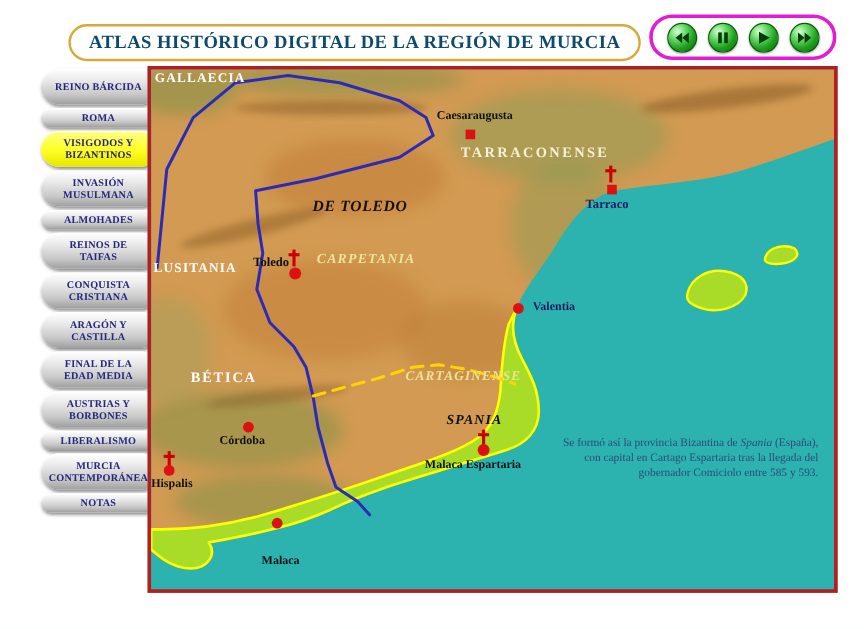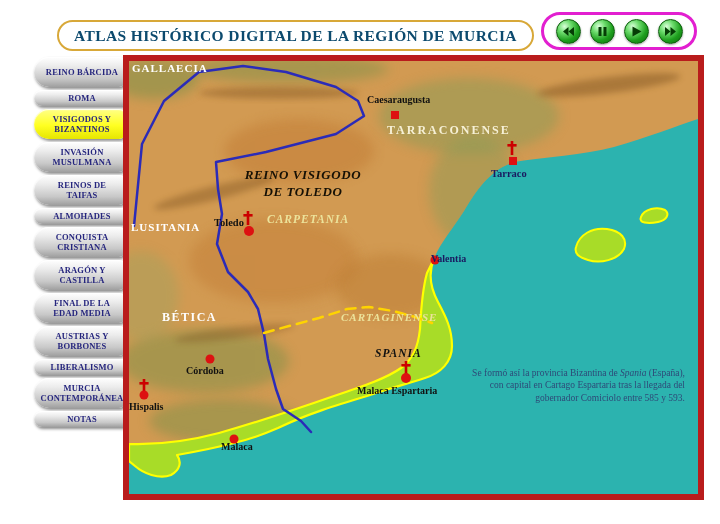--- a/index.html
+++ b/index.html
@@ -28,21 +28,21 @@
     border-radius:15px 7px 7px 15px;
     background:linear-gradient(180deg,#ffffff 0%,#ececec 30%,#c8c8c8 72%,#9f9f9f 100%);
     box-shadow:1px 2px 3px rgba(0,0,0,.45), inset 0 1px 1px #ffffff;
     color:#26267e;font-weight:bold;font-size:8.5px;line-height:1.2;letter-spacing:.2px;}
   .sbtn.h2{height:30px}
   .sbtn.h1{height:16px}
   .sbtn.active{background:linear-gradient(180deg,#ffff88 0%,#ffff22 55%,#e6e600 100%);color:#26267e;}
 
   
   .map{position:absolute;left:123px;top:55px;width:569px;height:433px;
-    border:6px solid #b91c1c;background:#2cb3af;box-sizing:content-box;}
+    border:3px solid #b91c1c;background:#2cb3af;box-sizing:content-box;}
   .map svg{position:absolute;left:0;top:0;}
   .lbl{position:absolute;font-weight:bold;white-space:nowrap;}
   .lbl.white{color:#ffffff;}
   .lbl.khaki{color:#ece39b;font-style:italic;}
   .lbl.navy{color:#1a1a60;}
   .lbl.black{color:#111111;}
   .kingdom{position:absolute;left:112px;top:106px;width:124px;text-align:center;
     color:#151005;font-weight:bold;font-style:italic;font-size:13px;line-height:1.3;letter-spacing:.6px;}
   .note{position:absolute;left:330px;top:306px;width:226px;text-align:right;
     color:#2e4a78;font-size:9.5px;line-height:1.3;font-weight:normal;}
@@ -79,22 +79,22 @@
         <polygon points="6.5,1 12,5.5 6.5,10" fill="#063d06"></polygon>
       </svg>
     </button>
   </div>
 
   <nav class="sidebar">
     <div class="sbtn h2">REINO BÁRCIDA</div>
     <div class="sbtn h1">ROMA</div>
     <div class="sbtn h2 active">VISIGODOS Y BIZANTINOS</div>
     <div class="sbtn h2">INVASIÓN MUSULMANA</div>
+    <div class="sbtn h1">ALMOHADES</div>
     <div class="sbtn h2">REINOS DE TAIFAS</div>
-    <div class="sbtn h1">ALMOHADES</div>
     <div class="sbtn h2">CONQUISTA CRISTIANA</div>
     <div class="sbtn h2">ARAGÓN Y CASTILLA</div>
     <div class="sbtn h2">FINAL DE LA EDAD MEDIA</div>
     <div class="sbtn h2">AUSTRIAS Y BORBONES</div>
     <div class="sbtn h1">LIBERALISMO</div>
     <div class="sbtn h2">MURCIA CONTEMPORÁNEA</div>
     <div class="sbtn h1">NOTAS</div>
   </nav>
 
   <div class="map">
@@ -177,29 +177,28 @@
 
     <div class="lbl white" style="left:3px;top:1px;font-size:11px;letter-spacing:1px;">GALLAECIA</div>
     <div class="lbl white" style="left:258px;top:62px;font-size:12px;letter-spacing:2px;color:#f6f0d6;">TARRACONENSE</div>
     <div class="lbl white" style="left:2px;top:160px;font-size:11px;letter-spacing:1px;">LUSITANIA</div>
     <div class="lbl khaki" style="left:138px;top:152px;font-size:11.5px;letter-spacing:1px;">CARPETANIA</div>
     <div class="lbl white" style="left:33px;top:249px;font-size:12px;letter-spacing:1.5px;">BÉTICA</div>
     <div class="lbl khaki" style="left:212px;top:250px;font-size:11px;letter-spacing:1px;">CARTAGINENSE</div>
     <div class="lbl black" style="left:246px;top:286px;font-size:11.5px;font-style:italic;letter-spacing:1px;">SPANIA</div>
 
     <div class="kingdom">
-      <div>REINO VISIGODO</div>
       <div>DE TOLEDO</div>
     </div>
 
     <div class="lbl black" style="left:238px;top:33px;font-size:10px;">Caesaraugusta</div>
     <div class="lbl navy" style="left:362px;top:107px;font-size:10.5px;">Tarraco</div>
     <div class="lbl black" style="left:85px;top:156px;font-size:10.5px;">Toledo</div>
-    <div class="lbl navy" style="left:302px;top:192px;font-size:10px;">Valentia</div>
+    <div class="lbl navy" style="left:318px;top:192px;font-size:10px;">Valentia</div>
     <div class="lbl black" style="left:57px;top:304px;font-size:10px;">Córdoba</div>
     <div class="lbl black" style="left:228px;top:324px;font-size:10px;">Malaca Espartaria</div>
     <div class="lbl black" style="left:0px;top:340px;font-size:10px;">Hispalis</div>
-    <div class="lbl black" style="left:92px;top:380px;font-size:10px;">Malaca</div>
+    <div class="lbl black" style="left:92px;top:404px;font-size:10px;">Malaca</div>
 
     <div class="note"><span>Se formó así la provincia Bizantina de </span><span class="it">Spania</span><span> (España), con capital en Cartago Espartaria tras la llegada del gobernador Comiciolo entre 585 y 593.</span></div>
   </div>
 
 </div>
 
 </body></html>

